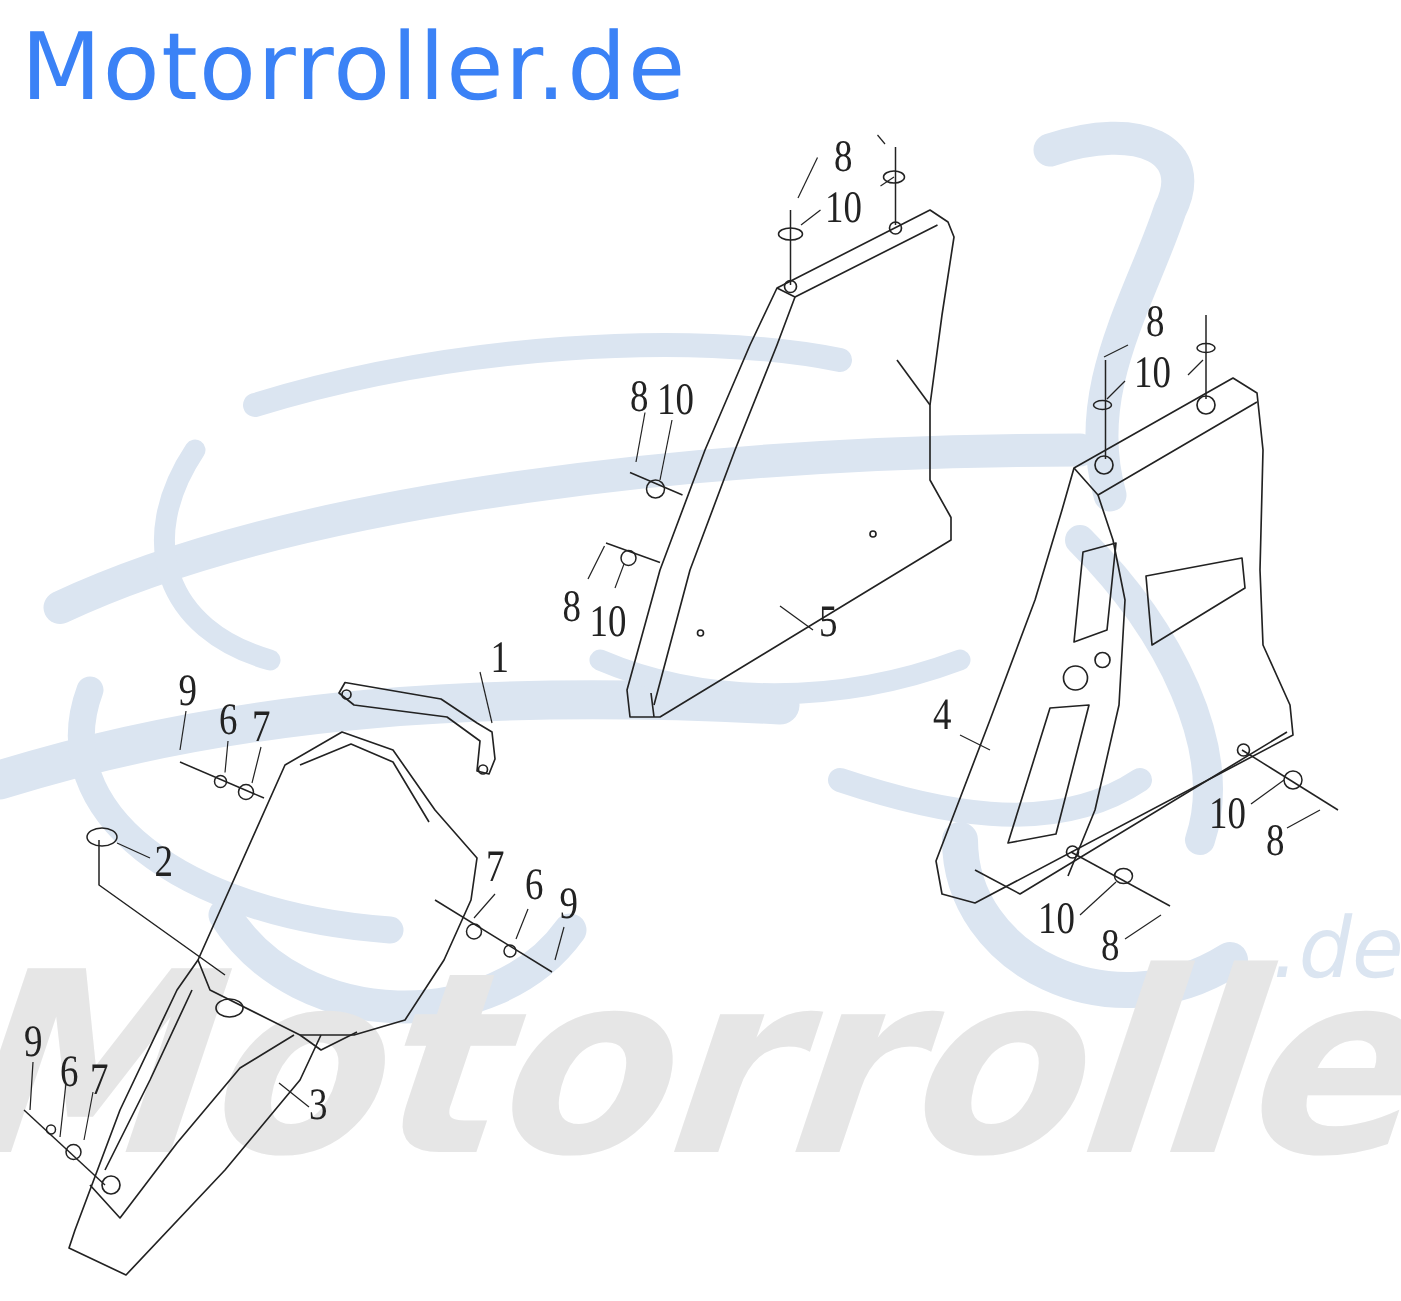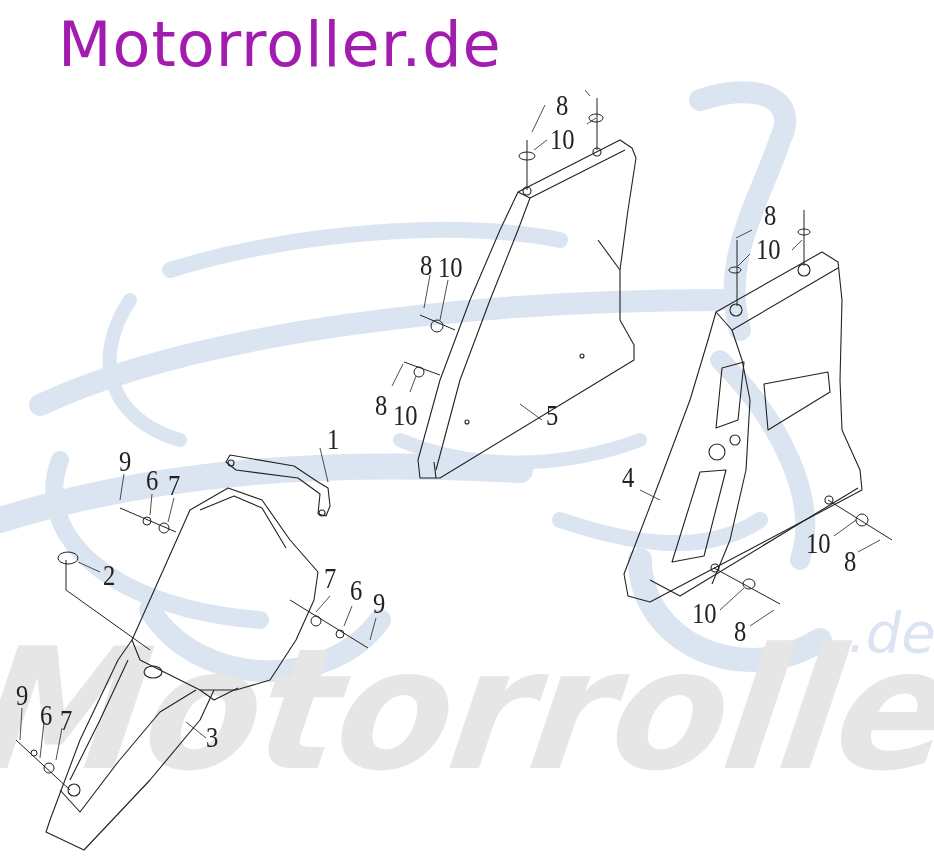--- a/index.html
+++ b/index.html
@@ -1,20 +1,20 @@
 <!DOCTYPE html>
 <html><head>
 <meta charset="utf-8">
 <style>
   html, body { margin: 0; padding: 0; background: #ffffff; }
   body { width: 934px; height: 867px; position: relative; overflow: hidden; font-family: "Liberation Sans", sans-serif; }
   .wm-top {
     position: absolute; left: 14px; top: 8px;
-    font-family: "DejaVu Sans", sans-serif; font-size: 62px; color: #a21caf;
-    letter-spacing: 1px; white-space: nowrap; margin-left: 44px;
+    font-family: "DejaVu Sans", sans-serif; font-size: 62px; color: #3b82f6;
+    letter-spacing: 1px; white-space: nowrap;
   }
   .wm-bottom {
     position: absolute; left: -18px; top: 612px;
     font-family: "DejaVu Sans", sans-serif; font-weight: bold; font-style: italic;
     font-size: 168px; color: #e6e6e6; letter-spacing: -2px; white-space: nowrap;
     transform: skewX(-8deg);
   }
   .wm-de {
     position: absolute; left: 848px; top: 600px;
     font-family: "DejaVu Sans", sans-serif; font-style: italic; font-size: 56px;

